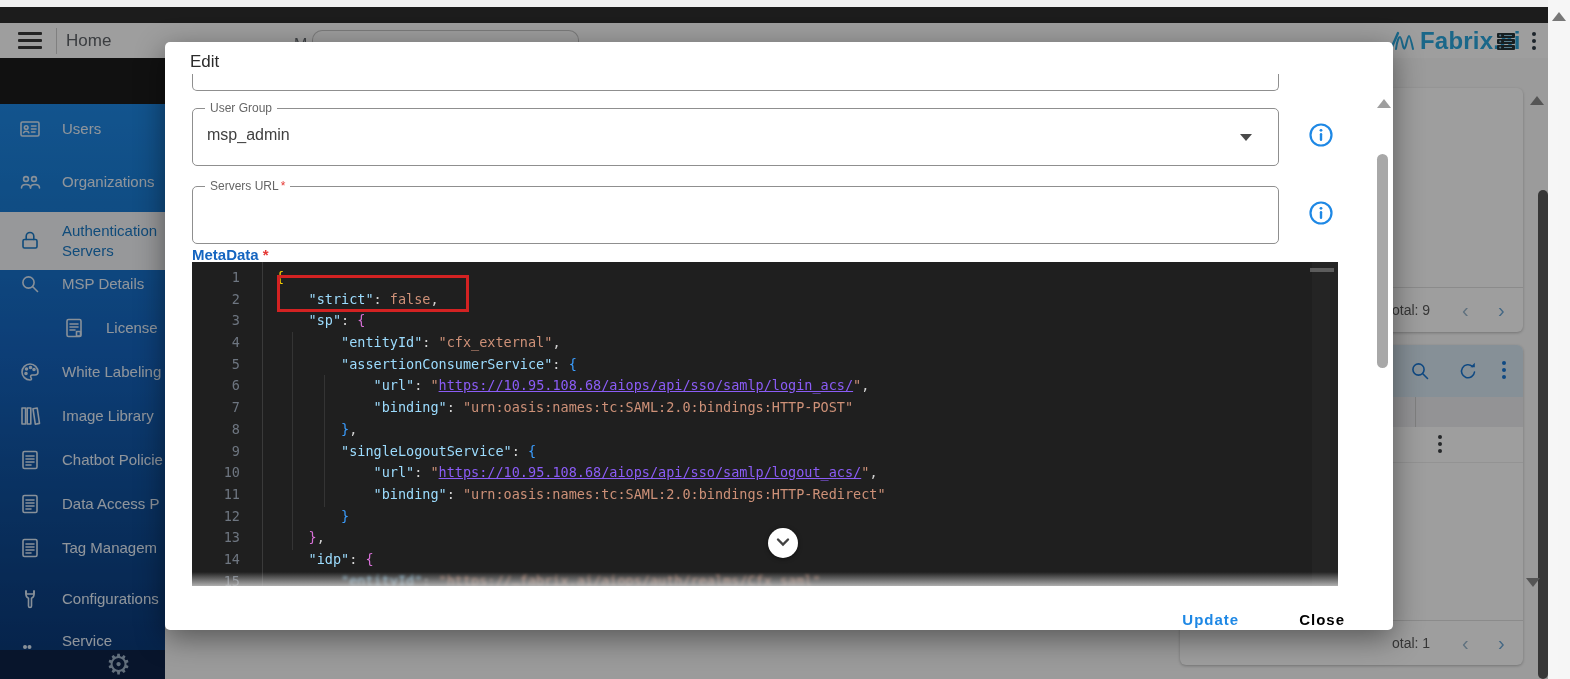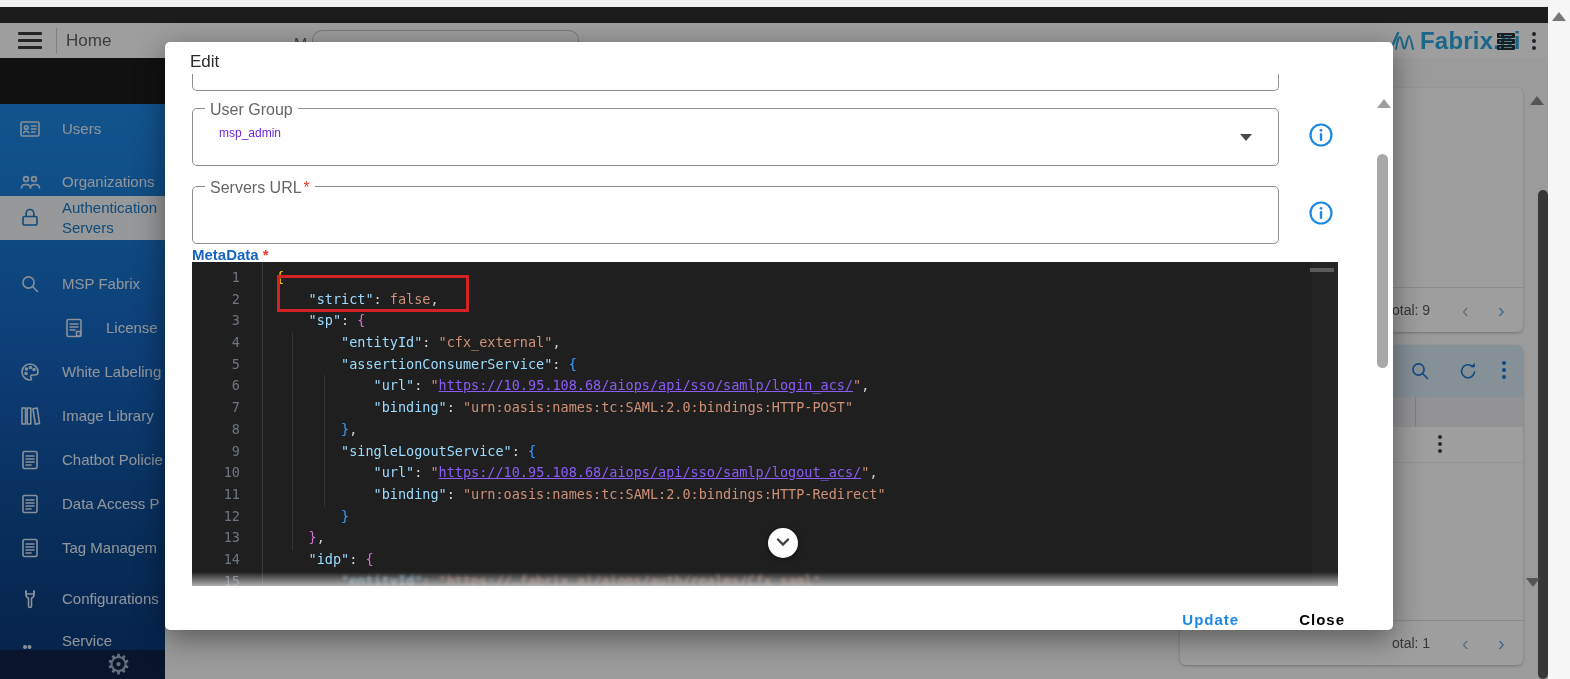--- a/index.html
+++ b/index.html
@@ -76,22 +76,22 @@
 
   
   .overlay{left:0;top:7px;width:1548px;height:672px;background:rgba(0,0,0,.38);z-index:10;}
 
   
   .modal{left:165px;top:42px;width:1228px;height:588px;background:#fff;border-radius:5px;
          box-shadow:0 8px 30px rgba(0,0,0,.45);z-index:20;}
   .modal-title{left:25px;top:10px;font-size:17px;color:#2b2b2b;}
   .field{position:absolute;border:1px solid #8f8f8f;border-radius:5px;background:#fff;}
   .field .legend{position:absolute;top:-8px;left:12px;background:#fff;padding:0 5px;
-                 font-size:16px;color:#666;white-space:nowrap;}
-  .field .fval{position:absolute;left:14px;top:17px;font-size:12px;color:#6d28d9;white-space:nowrap;margin-left:12px;}
+                 font-size:12px;color:#666;white-space:nowrap;}
+  .field .fval{position:absolute;left:14px;top:17px;font-size:16px;color:#404040;white-space:nowrap;}
   .partial-field{left:27px;top:32px;width:1085px;height:16px;border:1px solid #8f8f8f;border-top:none;
                  border-radius:0 0 5px 5px;background:transparent;}
   .ug-field{left:27px;top:66px;width:1085px;height:56px;}
   .mu-field{left:27px;top:144px;width:1085px;height:56px;}
   .caret-down{position:absolute;right:26px;top:25px;width:0;height:0;border-left:6px solid transparent;
               border-right:6px solid transparent;border-top:7px solid #4a4a4a;}
   .redacted{display:inline-block;width:52px;height:16px;background:#fff;vertical-align:middle;}
   .info-ic{position:absolute;width:26px;height:26px;cursor:pointer;}
   .info-ic svg{width:26px;height:26px;}
   .info1{left:1143px;top:80px;}
@@ -198,34 +198,34 @@
         </div>
         <div class="sb-item" style="top: 57px;">
           <span class="sicon"><svg viewBox="0 0 24 24" fill="none" stroke="currentColor" stroke-width="1.6" stroke-linecap="round" stroke-linejoin="round">
               <circle cx="8" cy="9" r="2.4"></circle>
               <circle cx="16" cy="9" r="2.4"></circle>
               <path d="M3.5 18c0-4.6 9-4.6 9 0"></path>
               <path d="M12.5 18c0-4.6 9-4.6 9 0"></path>
             </svg></span>
           <span class="slbl">Organizations</span>
         </div>
-        <div class="sb-item selected" style="top: 92px; height: 44px;">
+        <div class="sb-item selected" style="top: 108px; height: 58px;">
           <span class="sicon"><svg viewBox="0 0 24 24" fill="none" stroke="currentColor" stroke-width="1.6" stroke-linecap="round" stroke-linejoin="round">
               <rect x="5" y="10.5" width="14" height="8.5" rx="1.5"></rect>
               <path d="M8.2 10.5V7.3a3.8 3.8 0 0 1 7.6 0v3.2"></path>
             </svg></span>
           <span class="slbl">Authentication
 Servers</span>
         </div>
         <div class="sb-item" style="top: 159px;">
           <span class="sicon"><svg viewBox="0 0 24 24" fill="none" stroke="currentColor" stroke-width="1.6" stroke-linecap="round" stroke-linejoin="round">
               <circle cx="10.5" cy="10.5" r="5.6"></circle>
               <path d="M14.8 14.8L19.5 19.5"></path>
             </svg></span>
-          <span class="slbl">MSP Fabrix</span>
+          <span class="slbl">MSP Details</span>
         </div>
         <div class="sb-item" style="top: 203px; padding-left: 44px;">
           <span class="sicon"><svg viewBox="0 0 24 24" fill="none" stroke="currentColor" stroke-width="1.6" stroke-linecap="round" stroke-linejoin="round">
               <rect x="5" y="3.5" width="14" height="17" rx="1.5"></rect>
               <path d="M8 8h8M8 11h8M8 14h5"></path>
               <rect x="14.5" y="15.5" width="4" height="4.5"></rect>
             </svg></span>
           <span class="slbl">License</span>
         </div>
         <div class="sb-item" style="top: 247px;">

